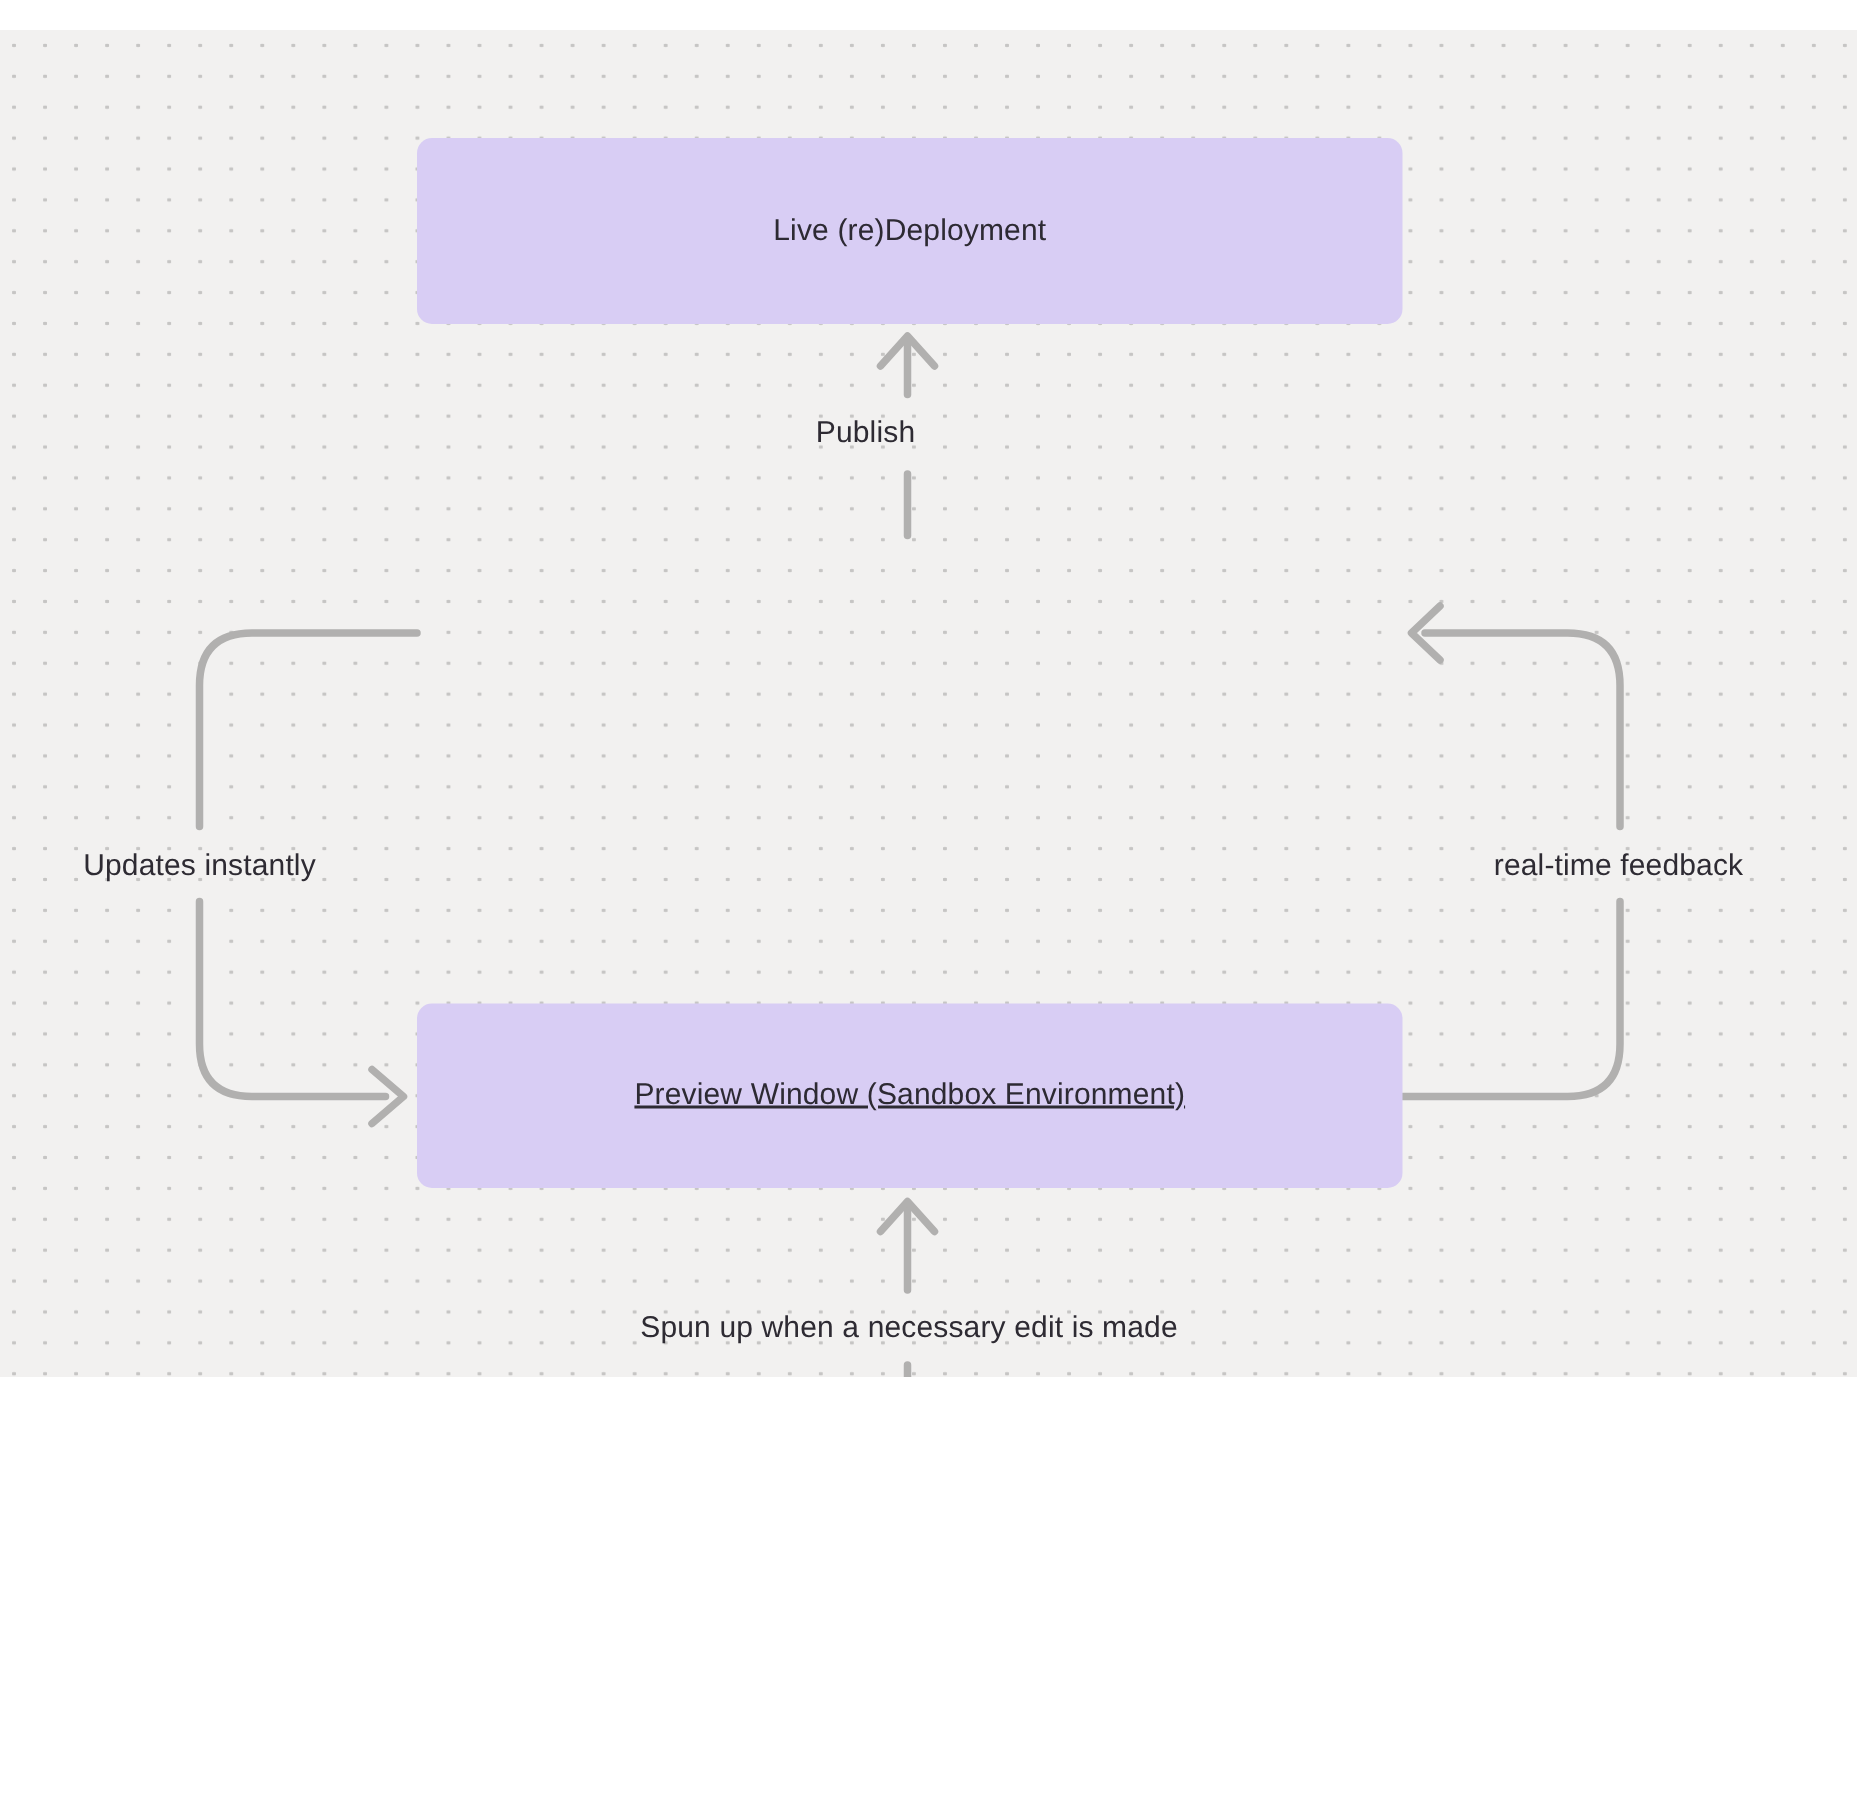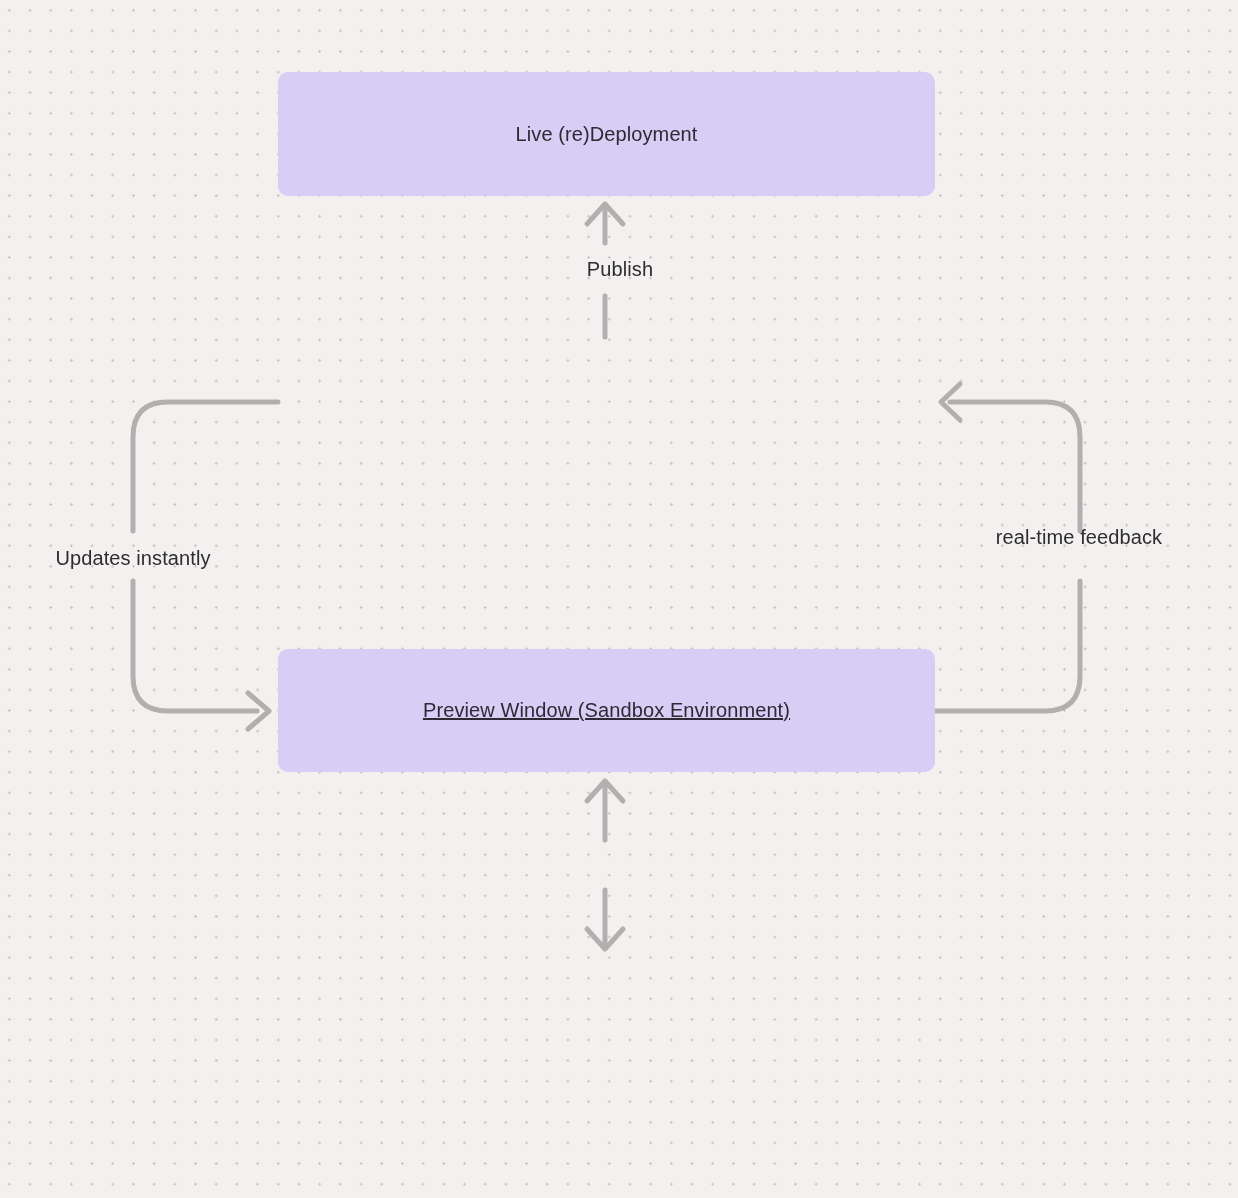--- a/index.html
+++ b/index.html
@@ -3,26 +3,27 @@
 <meta charset="utf-8">
 <style>
   html, body {
     margin: 0;
     padding: 0;
     font-family: "Liberation Sans", "DejaVu Sans", sans-serif;
   }
   #canvas {
     position: relative;
     width: 1238px;
-    height: 1198px;
+    height: 898px;
     background-color: #f2f1f0;
     background-image: radial-gradient(circle, #c6c5c4 1.15px, rgba(198,197,196,0) 1.4px);
     background-size: 20.7px 20.6px;
     background-position: -1px 0px;
     overflow: hidden;
+    margin-top: 20px;
   }
   .node {
     position: absolute;
     left: 278px;
     width: 657px;
     height: 123px;
     background: #d8cdf4;
     border-radius: 10px;
     display: flex;
     align-items: center;
@@ -36,23 +37,23 @@
   #node-preview{ top: 649px; text-decoration: underline; }
   #node-dev    { top: 958px; }
   .edge-label {
     position: absolute;
     transform: translate(-50%, -50%);
     font-size: 20px;
     color: #2e2b33;
     white-space: nowrap;
     letter-spacing: 0.1px;
   }
-  #label-publish  { left: 620px;  top: 269px; }
+  #label-publish  { left: 577px;  top: 269px; }
   #label-updates  { left: 133px;  top: 558px; }
-  #label-feedback { left: 1079px; top: 537px; text-align: center; }
+  #label-feedback { left: 1079px; top: 558px; text-align: center; }
   #label-spunup   { left: 606px;  top: 866px; }
   svg.arrows {
     position: absolute;
     left: 0; top: 0;
     width: 1238px;
     height: 1198px;
     pointer-events: none;
   }
   svg.arrows path {
     fill: none;
@@ -101,14 +102,15 @@
 
 
   <div class="node" id="node-preview">
     <span>Preview Window (Sandbox Environment)</span>
   </div>
 
 
   <div class="edge-label" id="label-publish">Publish</div>
   <div class="edge-label" id="label-updates">Updates instantly</div>
   <div class="edge-label" id="label-feedback">real-time feedback</div>
+  <div class="edge-label" id="label-spunup">Spun up when a necessary edit is made</div>
 
 </div>
 
 </body></html>

